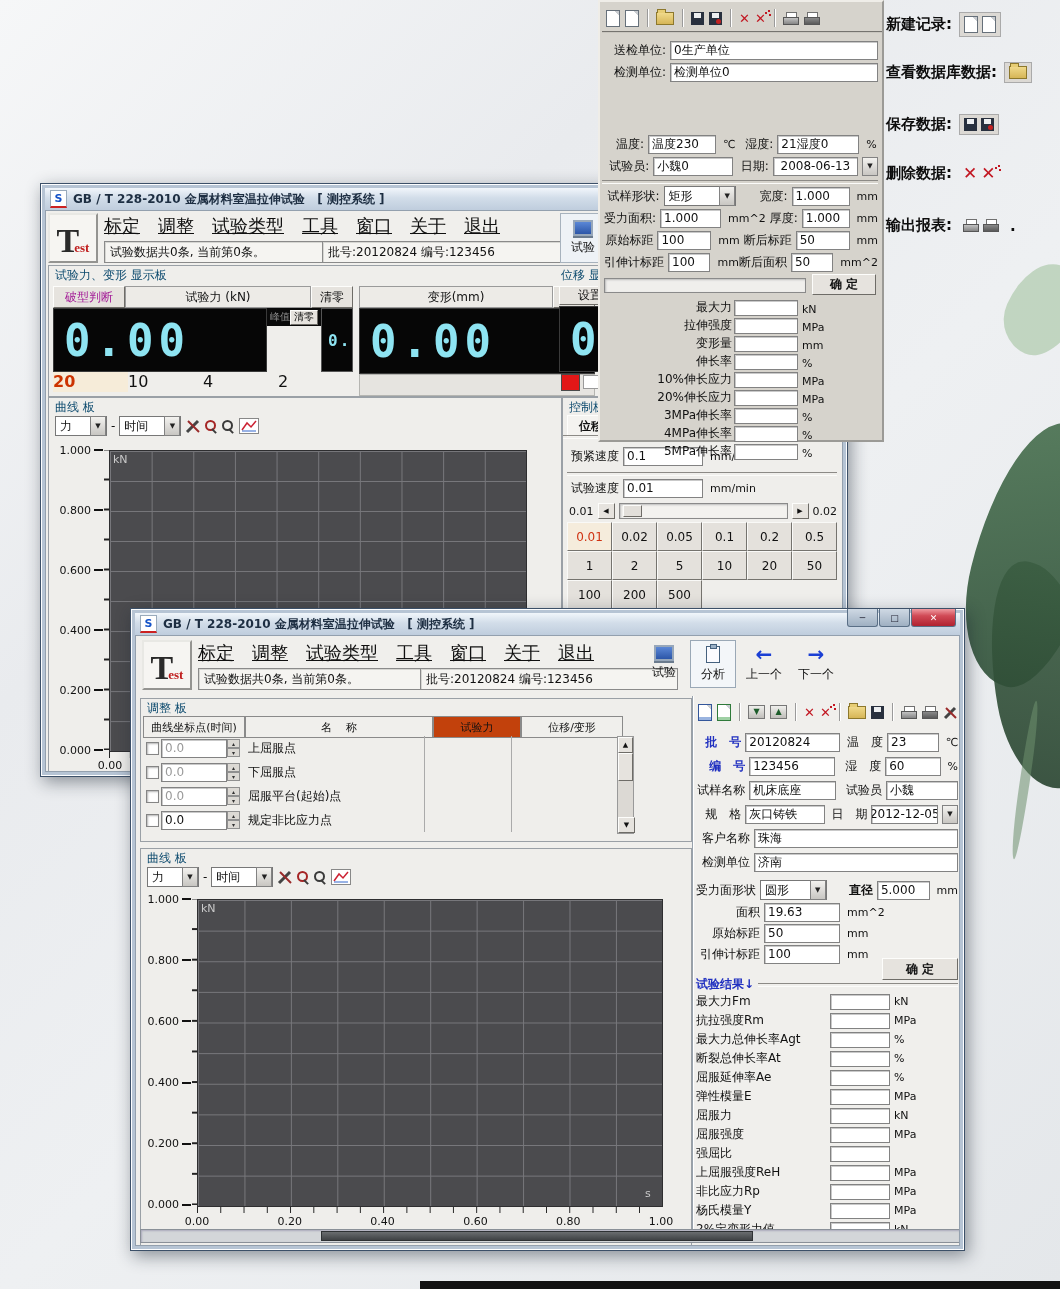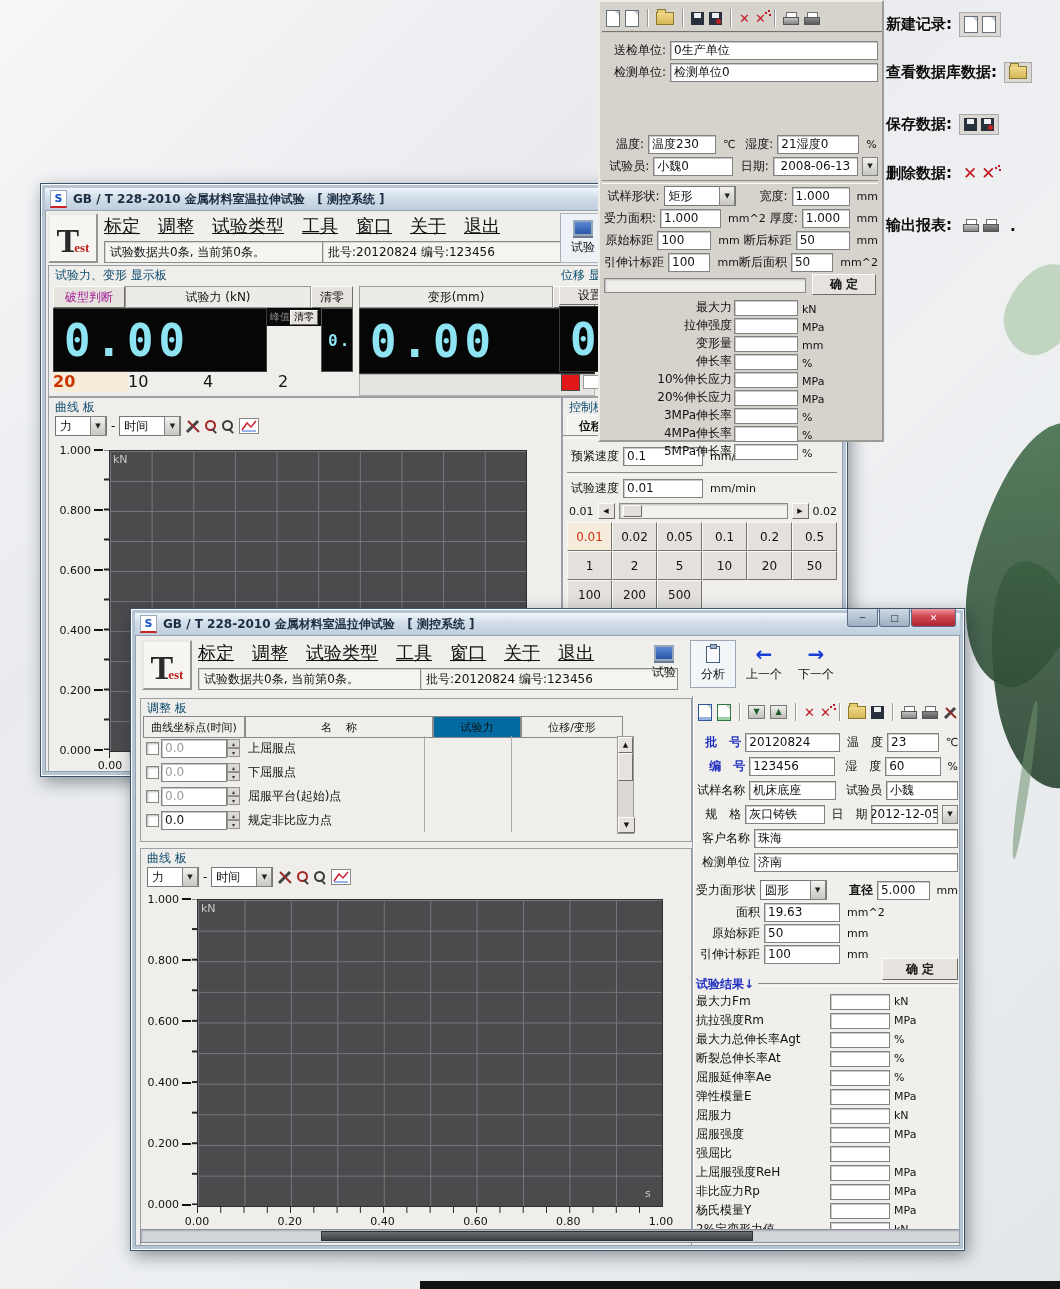--- a/index.html
+++ b/index.html
@@ -496,21 +496,21 @@
       <div class="navstack" style="left:656px;top:6px;width:48px;height:44px">
         <span class="arrow">→</span>
         <span>下一个</span>
       </div>
 
       <div class="pnl" style="left:4px;top:62px;width:550px;height:142px">
         <span class="ptitle">调整 板</span>
         <div style="position:absolute;left:2px;top:17px;display:flex">
             <div class="hdr-c" style="height: 20px; border: 1px solid rgb(138, 138, 138); background: rgb(240, 239, 236); display: flex; align-items: center; justify-content: center; font-size: 11px; white-space: pre; width: 100px;">曲线坐标点(时间)</div>
             <div class="hdr-c" style="height: 20px; border: 1px solid rgb(138, 138, 138); background: rgb(240, 239, 236); display: flex; align-items: center; justify-content: center; font-size: 11px; white-space: pre; width: 186px;">名    称</div>
-            <div class="hdr-c" style="height: 20px; border: 1px solid rgb(138, 138, 138); background: #0369a1; display: flex; align-items: center; justify-content: center; font-size: 11px; white-space: pre; width: 86px;">试验力</div>
+            <div class="hdr-c" style="height: 20px; border: 1px solid rgb(138, 138, 138); background: #c2410c; display: flex; align-items: center; justify-content: center; font-size: 11px; white-space: pre; width: 86px;">试验力</div>
             <div class="hdr-c" style="height: 20px; border: 1px solid rgb(138, 138, 138); background: rgb(240, 239, 236); display: flex; align-items: center; justify-content: center; font-size: 11px; white-space: pre; width: 100px;">位移/变形</div>
           </div>
         <div class="arows" style="position:absolute;left:2px;top:37px;width:472px">
             <div class="arow">
             <span class="chk" style="margin-left:3px"></span>
             <span class="inp" style="width:58px;margin-left:2px">
                 <i class="val" style="font-style:normal">0.0</i>
               </span>
             <span class="spin">
                 <b>▴</b>

